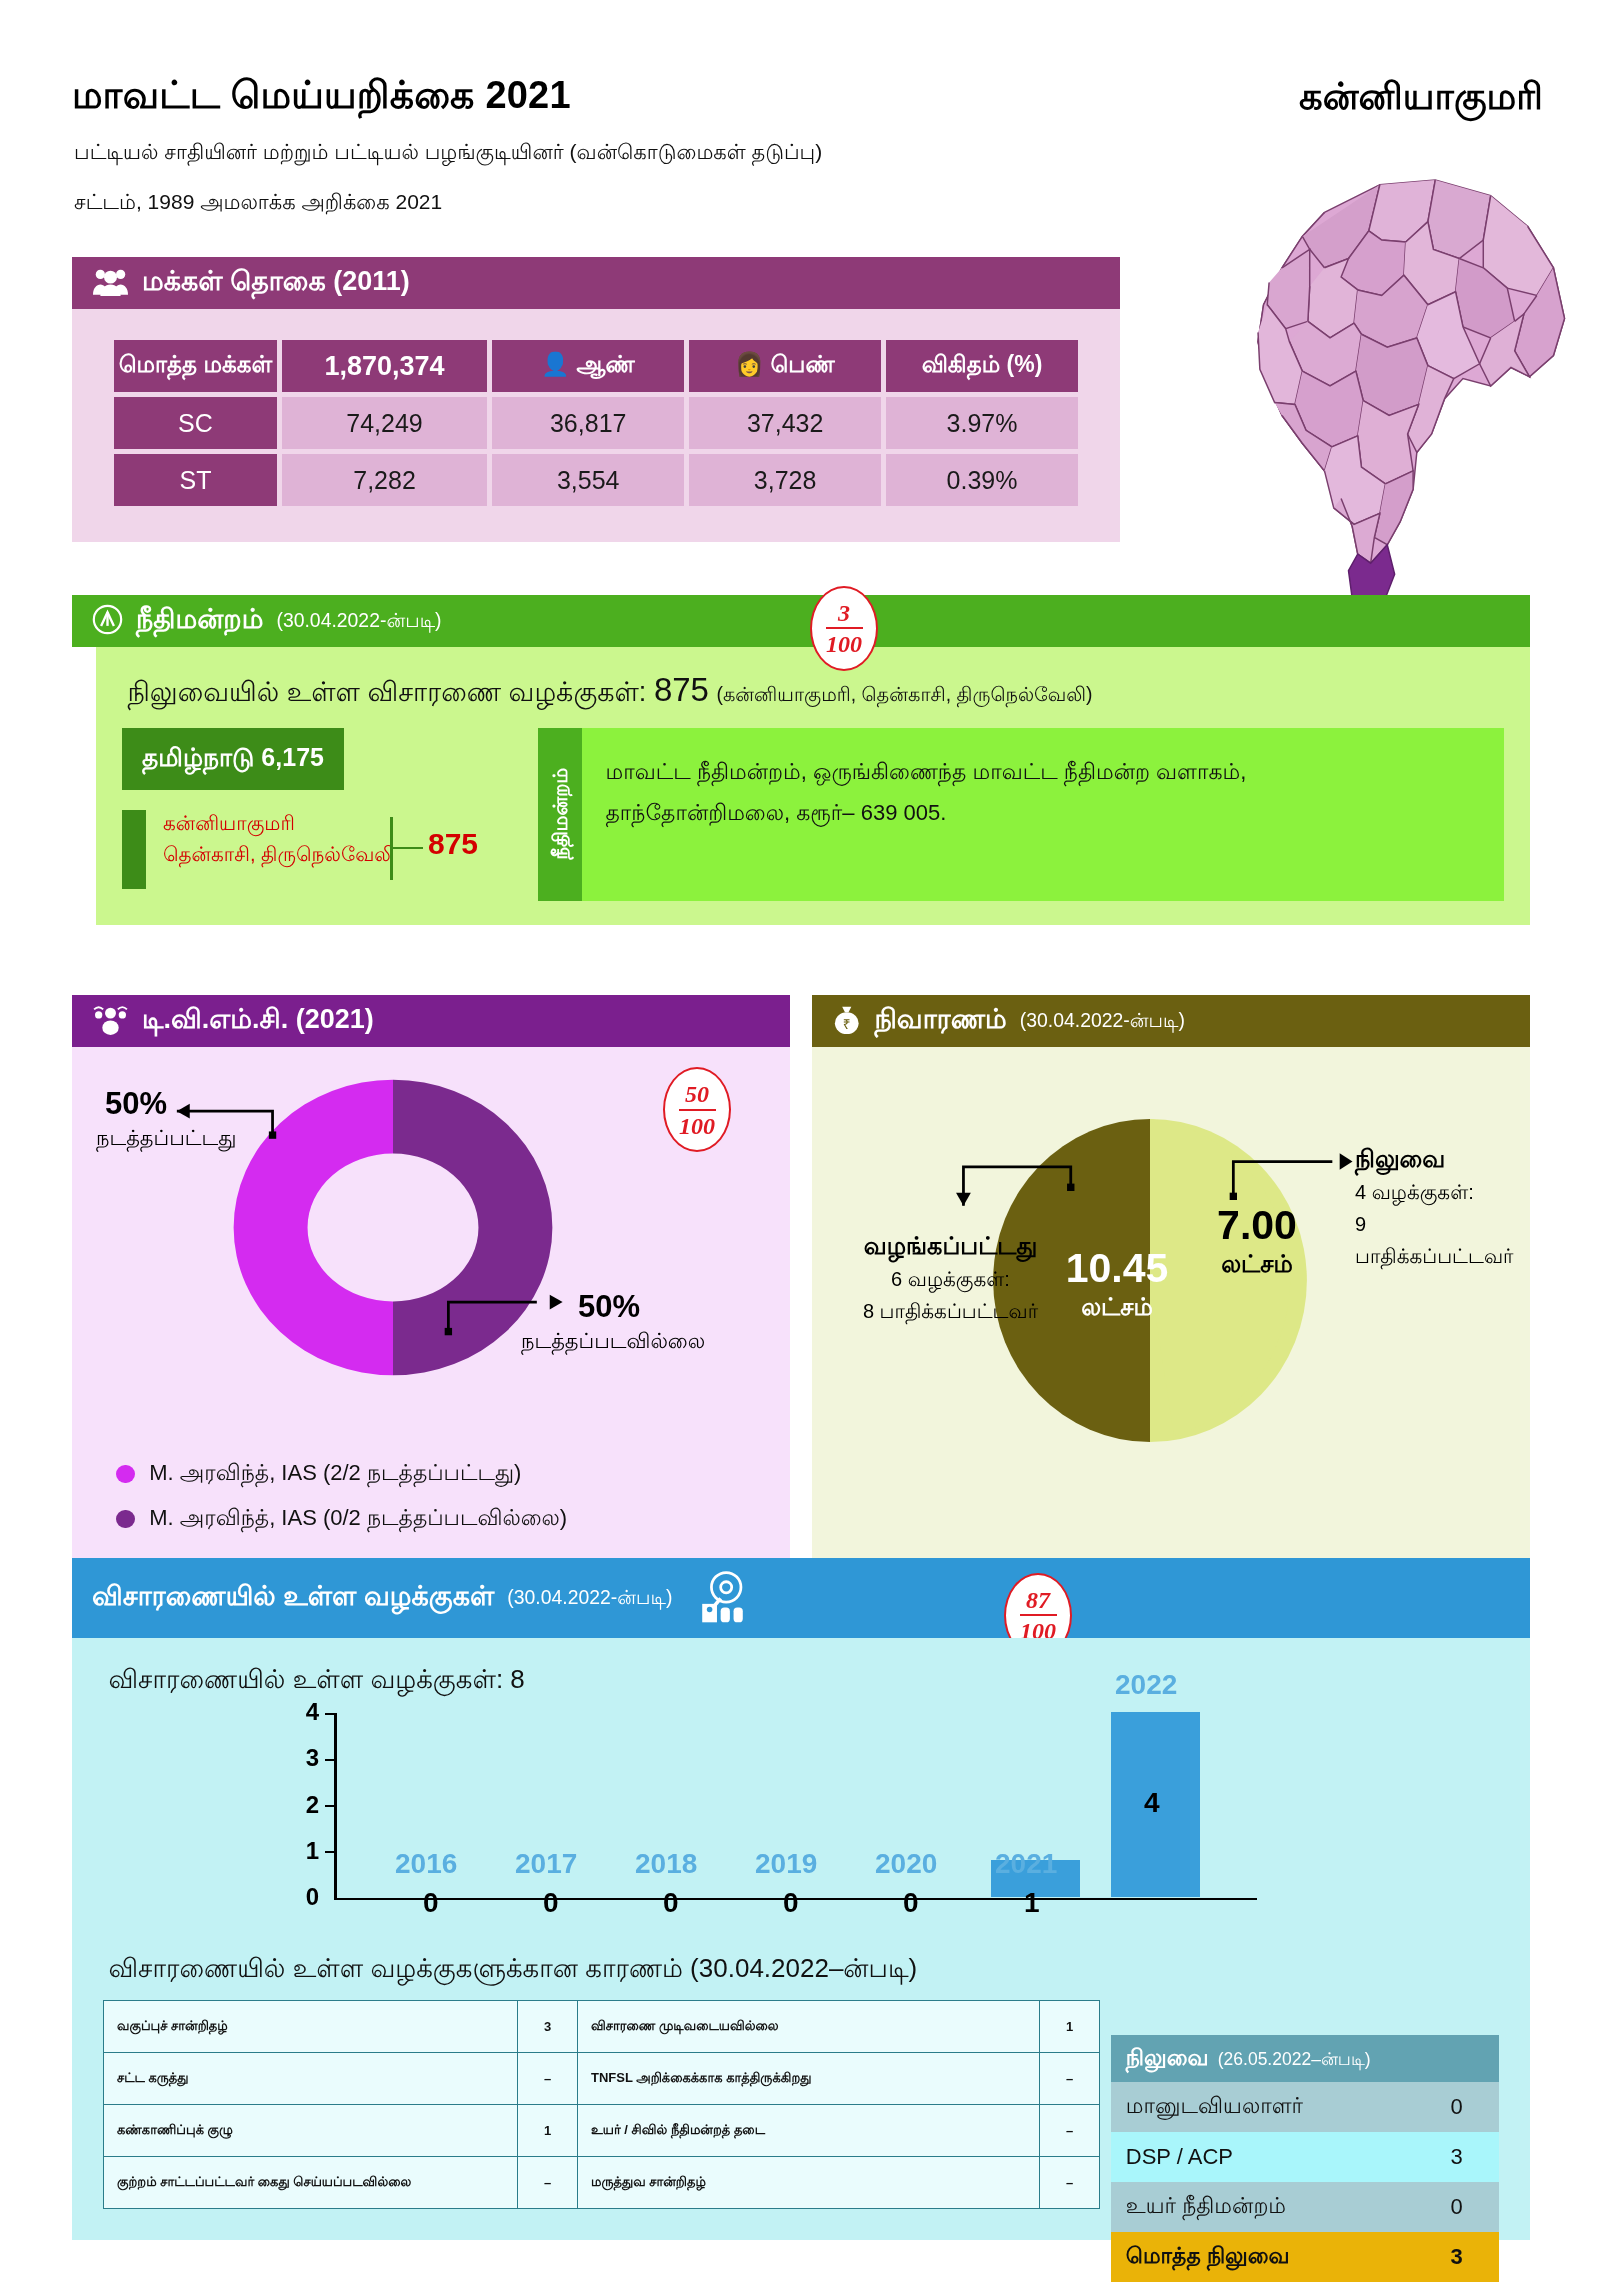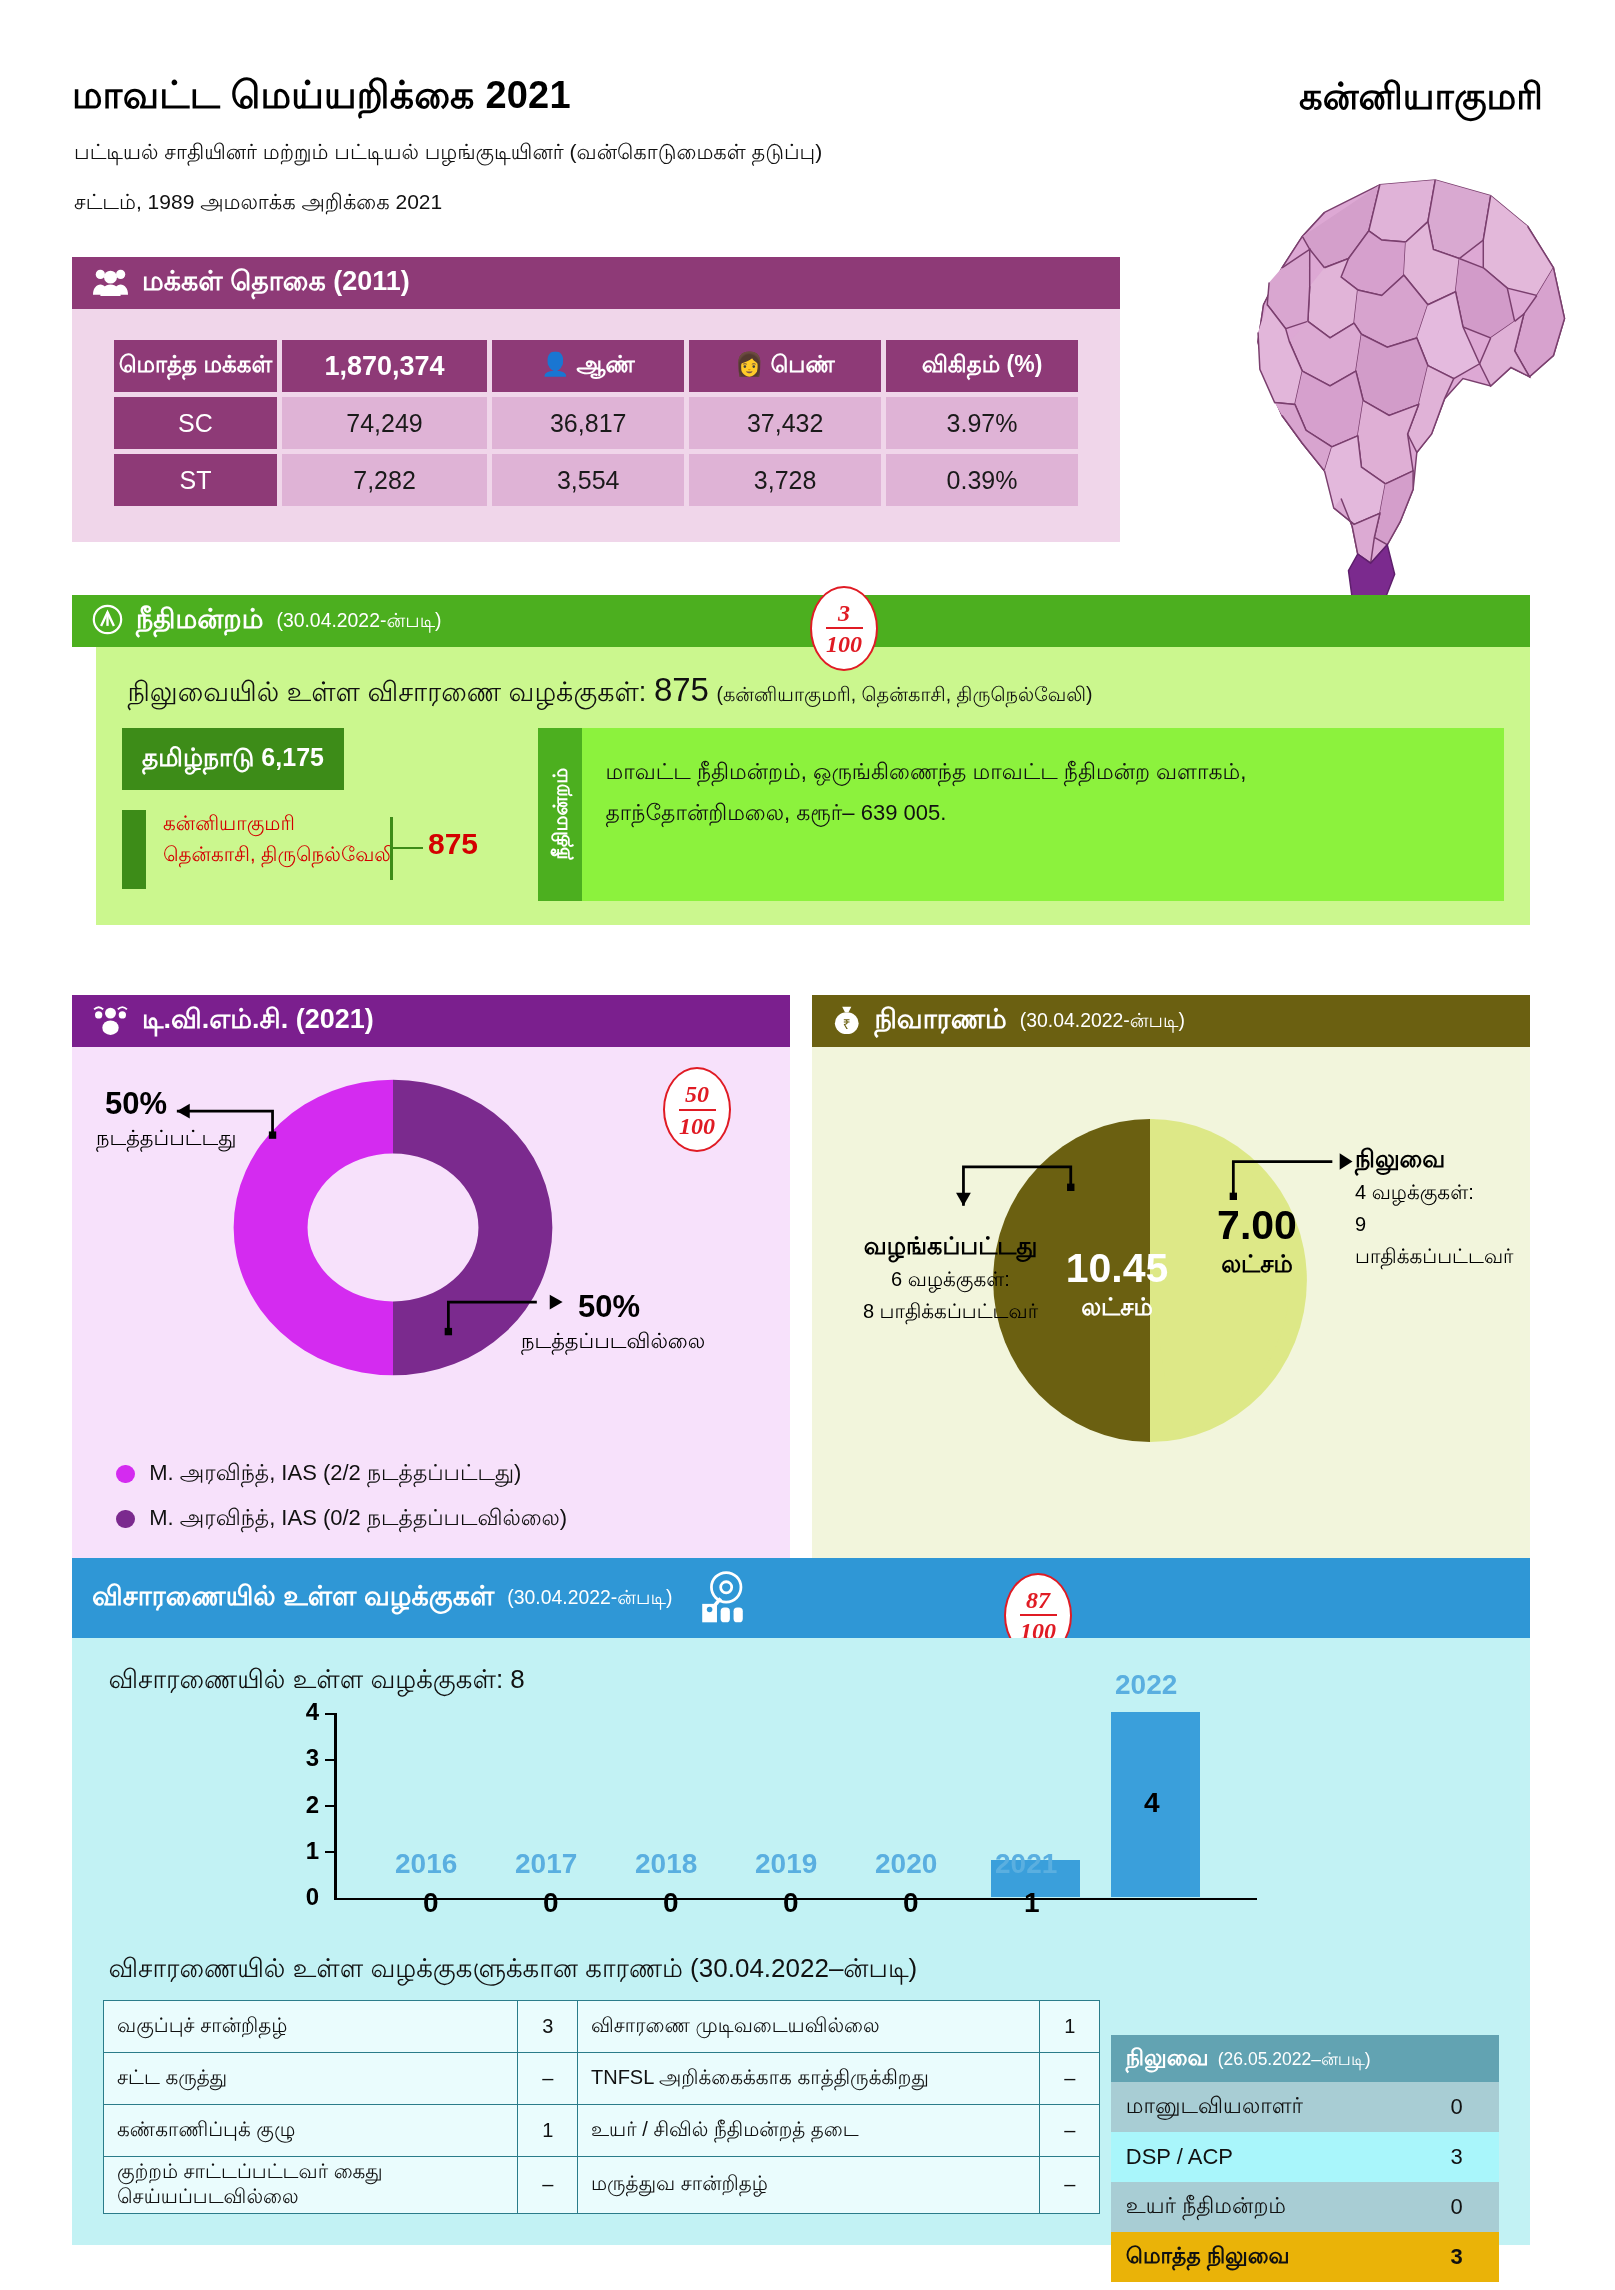--- a/index.html
+++ b/index.html
@@ -138,21 +138,21 @@
   .ytick { position: absolute; right: 938px; font-size: 24px; font-weight: bold; color: #000; }
   .ytmark { position: absolute; left: -9.2px; width: 11px; height: 2.8px; background: #000; }
   .bcol { position: absolute; bottom: 0; width: 89px; text-align: center; }
   .bbar { width: 89px; background: #3a9fdb; }
   .byear { position: absolute; font-size: 28px; font-weight: bold; color: #5aafe0; }
   .bval { position: absolute; font-size: 28px; font-weight: bold; color: #000; }
 
   
   .reason-title { font-size: 26px; color: #111; margin: 28px 0 13px 5.5px; }
   table.reason { border-collapse: collapse; width: 997px; background: #eafcfd; }
-  table.reason td { border: 1.8px solid #2a7c8a; font-size: 20px; color: #111; padding: 3px 13px; height: 52px; }
+  table.reason td { border: 1.8px solid #2a7c8a; font-size: 13px; color: #111; padding: 3px 13px; height: 52px; font-weight: bold; }
   table.reason td.num { text-align: center; width: 57px; }
   table.reason td.t1 { width: 397px; } table.reason td.t2 { width: 443px; }
 
   
   .pend-wrap { position: absolute; right: 31px; top: 397px; width: 388px; }
   .pend-head {
     background: #62a3b2; color: #fff; padding: 9.2px 14.8px;
     display: flex; align-items: baseline; gap: 9.2px;
   }
   .pend-head .h1 { font-size: 22px; font-weight: bold; }

